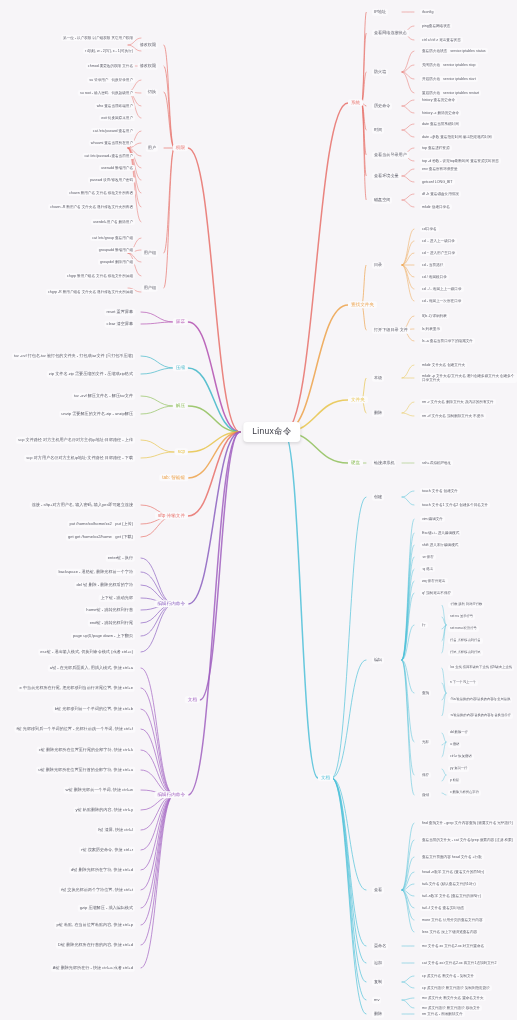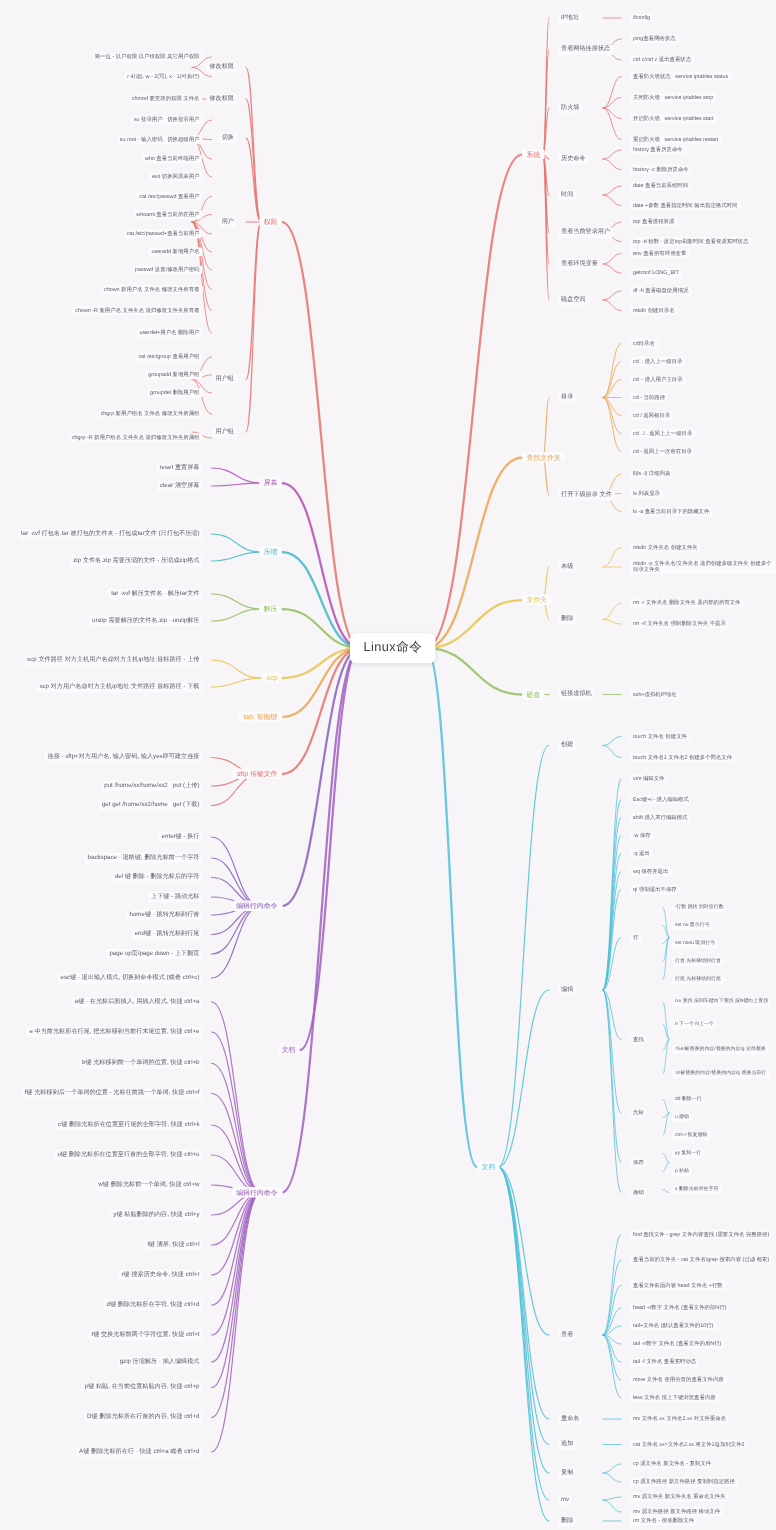--- a/index.html
+++ b/index.html
@@ -385,14 +385,14 @@
       <div class="node lvl2 la" style="left: 135px; top: 830px; color: rgb(90, 90, 102);">l键 清屏, 快捷 ctrl+l</div>
       <div class="node lvl2 la" style="left: 135px; top: 850px; color: rgb(90, 90, 102);">r键 搜索历史命令, 快捷 ctrl+r</div>
       <div class="node lvl2 la" style="left: 135px; top: 870px; color: rgb(90, 90, 102);">d键 删除光标所在字符, 快捷 ctrl+d</div>
       <div class="node lvl2 la" style="left: 135px; top: 890px; color: rgb(90, 90, 102);">t键 交换光标前两个字符位置, 快捷 ctrl+t</div>
       <div class="node lvl2 la" style="left: 135px; top: 908px; color: rgb(90, 90, 102);">gzip 压缩解压 - 插入编辑模式</div>
       <div class="node lvl2 la" style="left: 135px; top: 925px; color: rgb(90, 90, 102);">p键 粘贴, 在当前位置粘贴内容, 快捷 ctrl+p</div>
       <div class="node lvl2 la" style="left: 135px; top: 945px; color: rgb(90, 90, 102);">D键 删除光标所在行首的内容, 快捷 ctrl+d</div>
       <div class="node lvl2 la" style="left: 135px; top: 968px; color: rgb(90, 90, 102);">A键 删除光标所在行 - 快捷 ctrl+a 或者 ctrl+d</div>
       <div class="node lvl1 la" style="left: 200px; top: 700px; color: rgb(160, 95, 192);">文档</div>
     </div>
-  <div class="node lvl0" style="left:262px;top:432px;">Linux命令</div>
+  <div class="node lvl0" style="left:272px;top:432px;">Linux命令</div>
 </div>
 
 </body></html>

